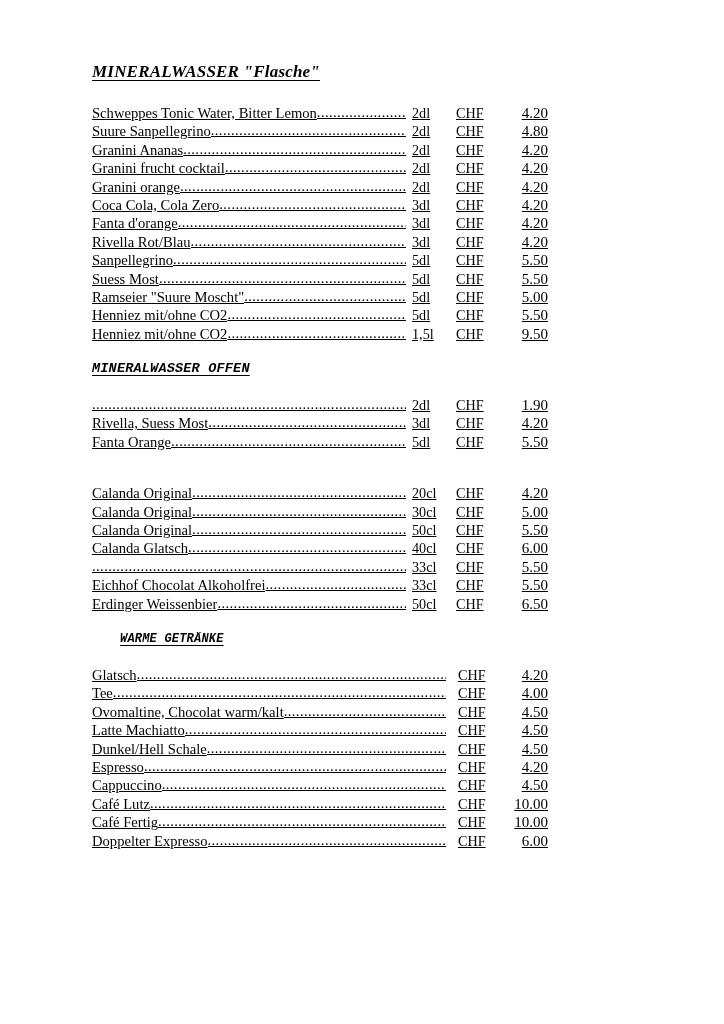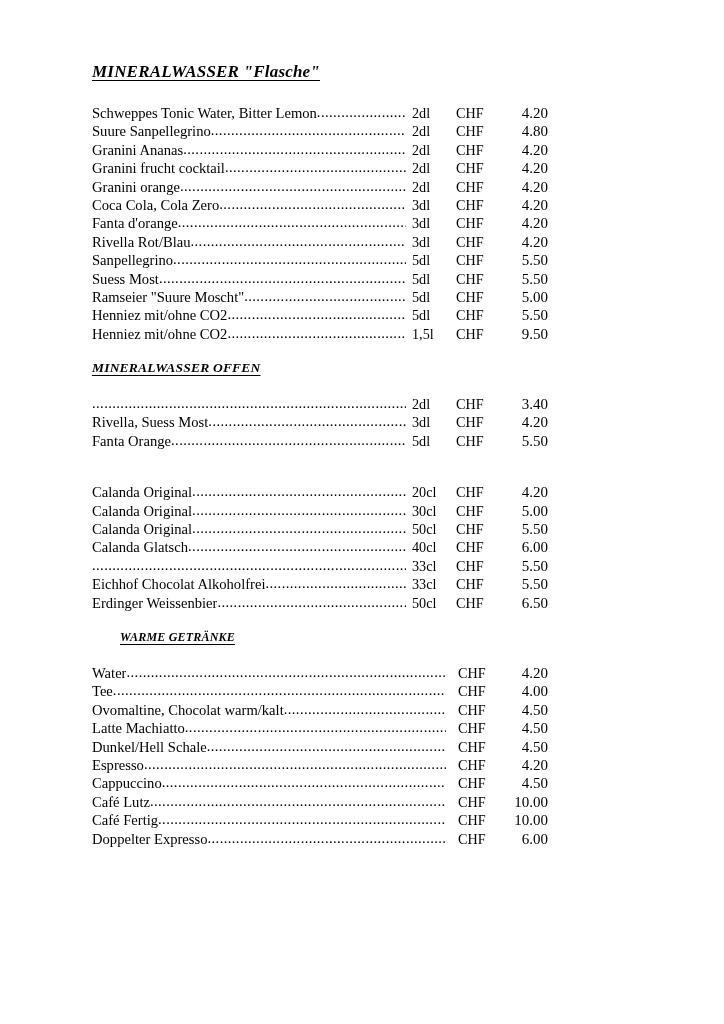--- a/index.html
+++ b/index.html
@@ -41,38 +41,40 @@
   }
   .section-heading {
     font-weight: bold;
     font-style: italic;
     text-decoration: underline;
     text-underline-offset: 2.5px;
     letter-spacing: 0.2px;
     line-height: 18px;
     white-space: nowrap;
     display: inline-block;
+    font-family: Liberation Mono, monospace;
   }
   .section-heading.size-sm { font-size: 13.5px; }
   .section-heading.size-md { font-size: 12px; margin-left: 28px; }
 
   
   .gap-after-title { height: 22px; }
   .gap-before-heading { height: 15px; }
   .gap-after-heading { height: 18px; }
 
   
   .items { }
   .row {
     display: flex;
     align-items: flex-start;
     font-size: 14.6px;
     line-height: 18.4px;
     height: 18.4px;
     white-space: nowrap;
+    text-decoration: underline;
   }
   .row .name {
     flex: 0 0 auto;
     max-width: 330px;
     overflow: hidden;
   }
   .row .leader {
     flex: 1 1 auto;
     overflow: hidden;
     min-width: 4px;
@@ -211,21 +213,21 @@
     <div class="gap-before-heading"></div>
     <div>
       <span class="section-heading size-sm">MINERALWASSER OFFEN</span>
     </div>
     <div class="gap-after-heading"></div>
     <div class="items" id="sec-1">
         <div class="row">
           <span class="leader"></span>
           <span class="vol">2dl</span>
           <span class="cur">CHF</span>
-          <span class="price">3.40</span>
+          <span class="price">1.90</span>
         </div>
         <div class="row">
           <span class="name">Rivella, Suess Most</span>
           <span class="leader"></span>
           <span class="vol">3dl</span>
           <span class="cur">CHF</span>
           <span class="price">4.20</span>
         </div>
         <div class="row">
           <span class="name">Fanta Orange</span>
@@ -289,21 +291,21 @@
         </div>
       </div>
 
     <div class="gap-before-heading"></div>
     <div>
       <span class="section-heading size-md">WARME GETRÄNKE</span>
     </div>
     <div class="gap-after-heading"></div>
     <div class="items sec-warm" id="sec-3">
         <div class="row">
-          <span class="name">Water</span>
+          <span class="name">Glatsch</span>
           <span class="leader"></span>
           <span class="cur">CHF</span>
           <span class="price">4.20</span>
         </div>
         <div class="row">
           <span class="name">Tee</span>
           <span class="leader"></span>
           <span class="cur">CHF</span>
           <span class="price">4.00</span>
         </div>

